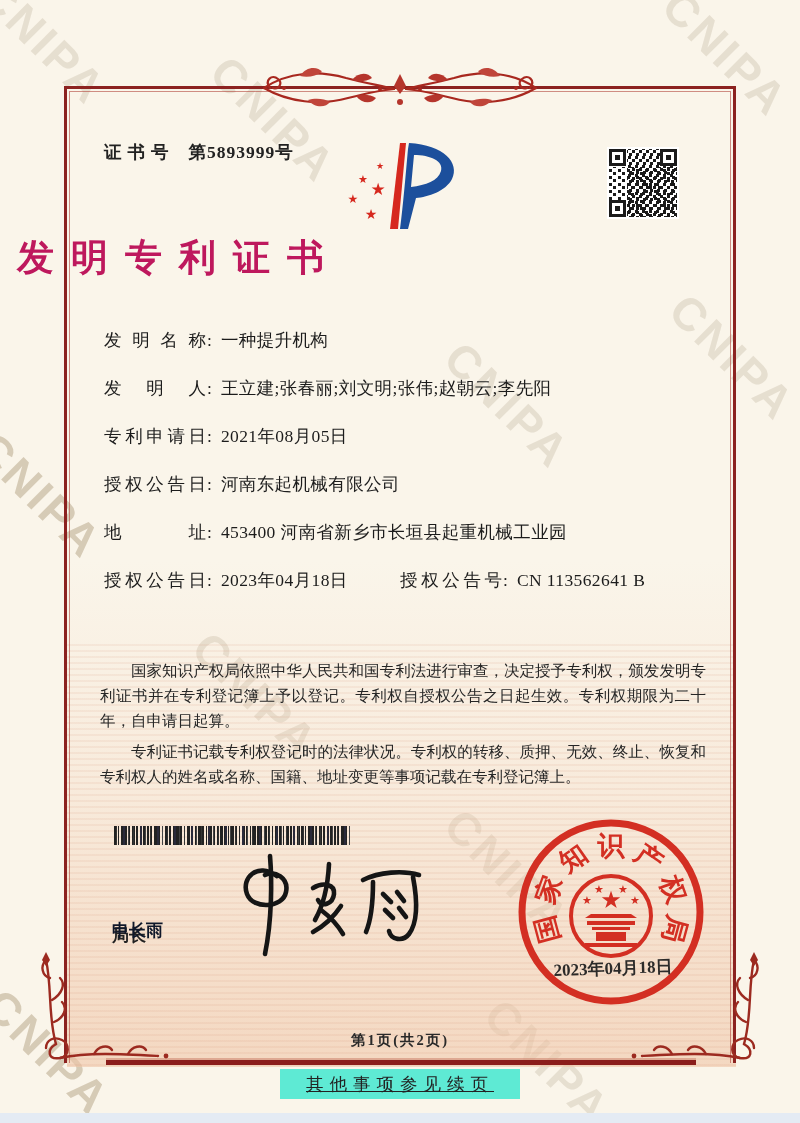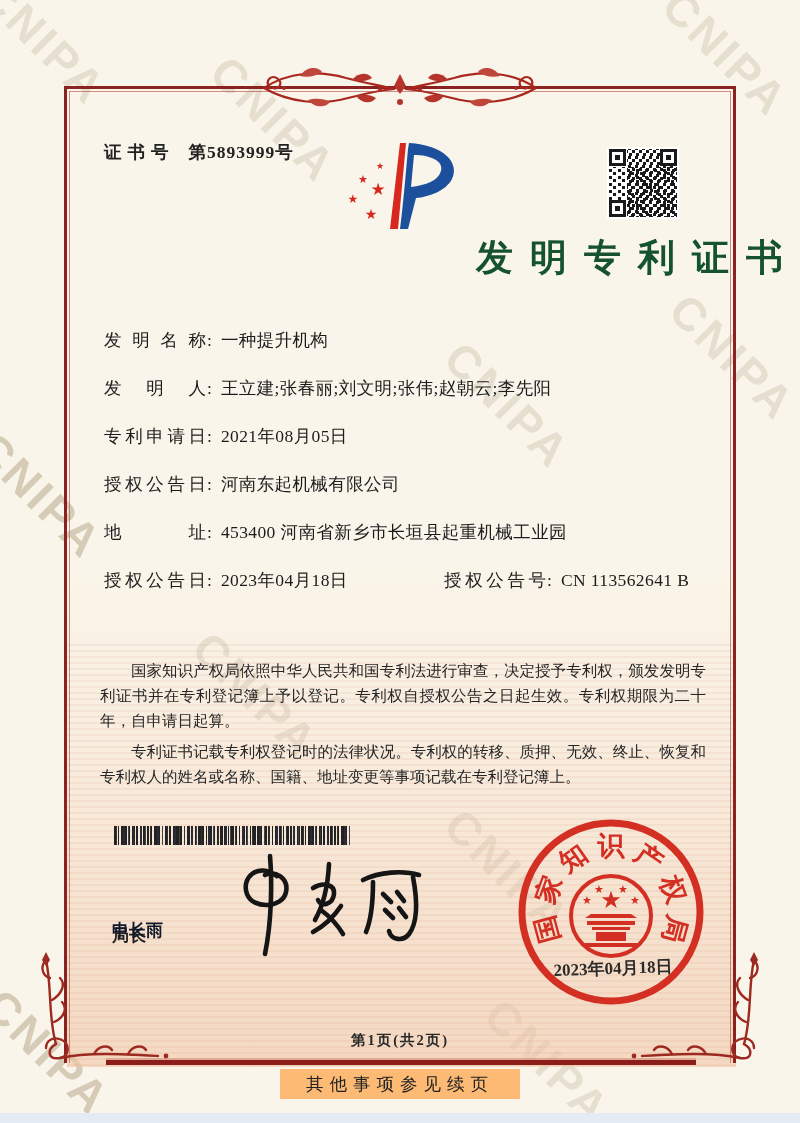--- a/index.html
+++ b/index.html
@@ -50,60 +50,60 @@
   .orn-corner.right{left:614px; transform:scaleX(-1);}
   
   .cert-no{
     position:absolute; left:104px; top:140px; font-size:17.5px; color:#222;
     font-weight:bold; letter-spacing:1px;
   }
   .cert-no .lbl{letter-spacing:6px; margin-right:14px;}
   .logo{position:absolute; left:332px; top:137px; width:136px; height:99px;}
   .qr{position:absolute; left:607px; top:147px; width:72px; height:72px;}
   .title{
-    position:absolute; left:0; top:233px; width:100%; text-align:right;
-    font-size:37px; font-weight:bold; color:#14532d;
+    position:absolute; left:0; top:233px; width:100%; text-align:left;
+    font-size:37px; font-weight:bold; color:#be185d;
     letter-spacing:17px; text-indent:17px;
   }
   
   .fields{
     position:absolute; left:104px; top:330px; width:606px;
     display:flex; flex-direction:column; gap:27px;
     font-size:17.5px; line-height:21px; color:#1c1c1c;
   }
   .frow{position:relative; white-space:nowrap;}
   .flabel{
     display:inline-block; width:102px; vertical-align:bottom;
     text-align:justify; text-align-last:justify; font-weight:500;
   }
   .fcolon{display:inline-block; margin:0 9px 0 1px;}
   .fvalue{letter-spacing:.4px;}
-  .fgroup-right{position:absolute; left:296px; top:0;margin-left:44px;}
+  .fgroup-right{position:absolute; left:296px; top:0;}
   
   .body-text{
     position:absolute; left:100px; top:658px; width:606px;
     font-size:15.5px; line-height:25px; color:#262626; text-align:justify;
   }
   .body-text p{margin:0 0 6px 0; text-indent:31px; font-style:normal;}
   
   .barcode{position:absolute; left:114px; top:826px; width:237px; height:19px;}
   .sign-title{position:absolute; left:112px; top:924px; font-family:"Liberation Sans",sans-serif; font-weight:600; font-size:17px; color:#222;}
   .sign-name{position:absolute; left:112px; top:919px; font-family:"Liberation Sans",sans-serif; font-weight:600; font-size:17px; color:#0f172a;}
   .signature{position:absolute; left:225px; top:850px; width:215px; height:112px;}
   
   .seal{position:absolute; left:512px; top:813px; width:198px; height:198px; opacity:.95;}
   
   .page-num{
     position:absolute; left:0; top:1031px; width:100%; text-align:center;
     font-size:14.5px; font-weight:bold; color:#2a2a2a; letter-spacing:2px;
   }
   .continuation{
     position:absolute; left:50%; top:1069px; transform:translateX(-50%);
-    background:#fdba74; padding:3px 26px; font-size:17.5px; letter-spacing:6px;
-    color:#222; white-space:nowrap;
+    background:#5eead4; padding:3px 26px; font-size:17.5px; letter-spacing:6px;
+    color:#222; white-space:nowrap;text-decoration:underline;
   }
   .bottom-strip{position:absolute; left:0; bottom:0; width:100%; height:10px; background:#e4ebf4;}
 </style>
 </head>
 <body>
 
 <div class="page">
 
   <span class="wm" style="left:-34px; top:14px;">CNIPA</span>
   <span class="wm" style="left:196px; top:92px;">CNIPA</span>

